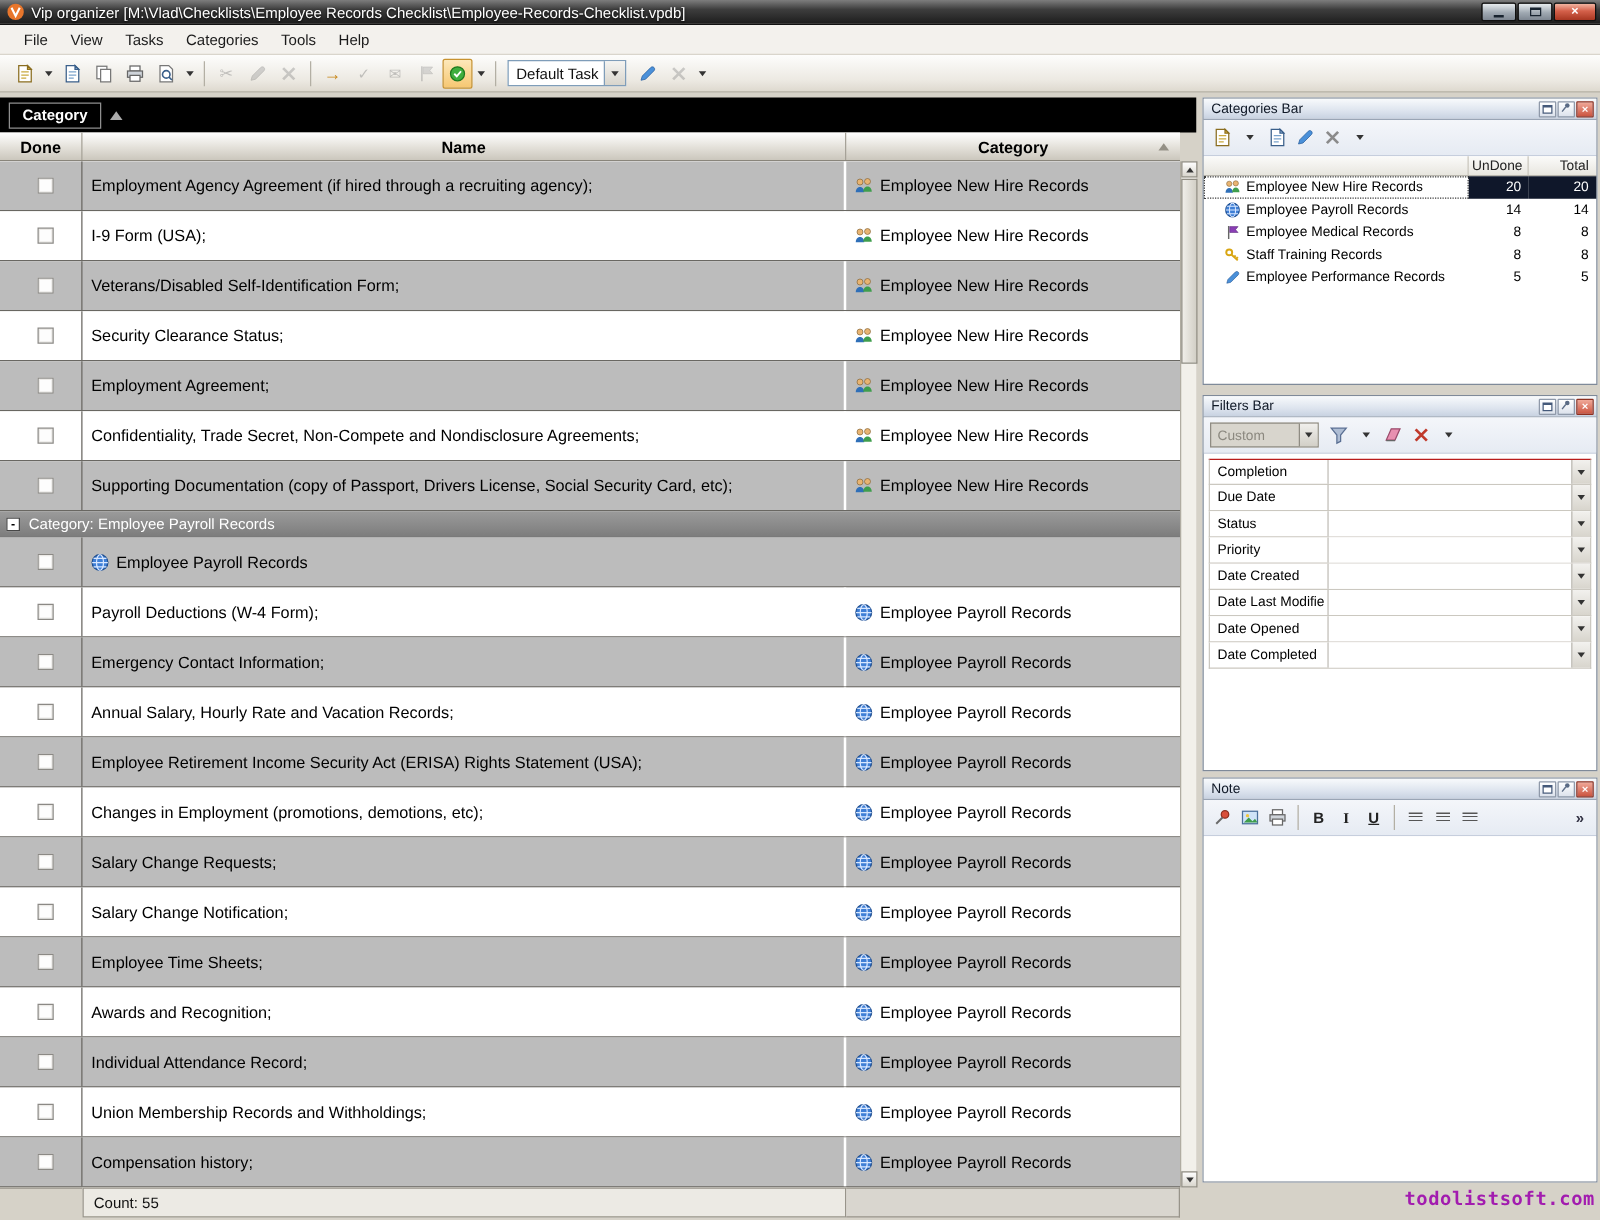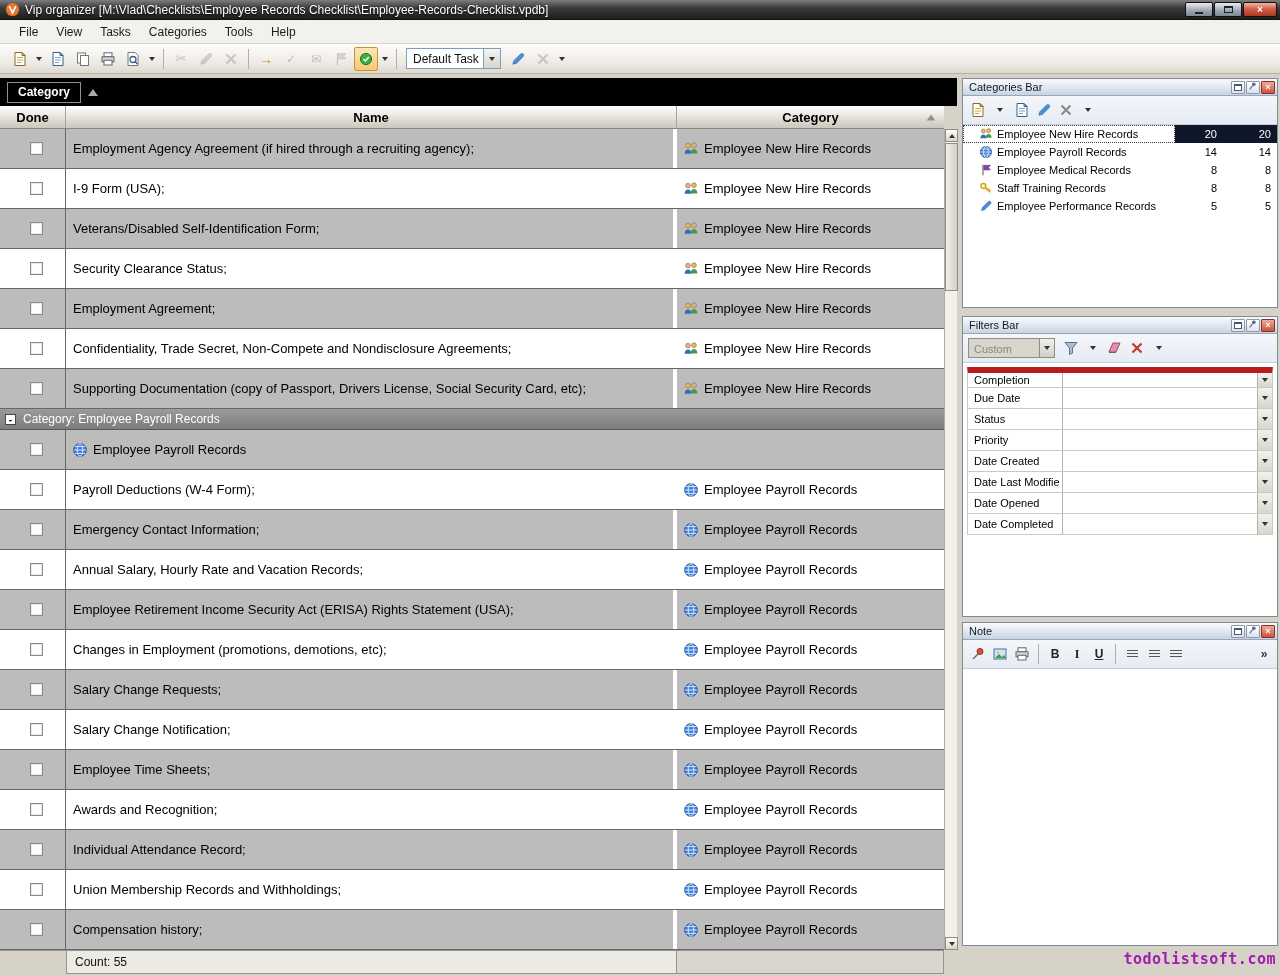--- a/index.html
+++ b/index.html
@@ -56,21 +56,21 @@
   .colh.done{width:66px}
   .colh.name{width:611px}
   .colh.cat{flex:1;border-right:none}
   .colh .tri-up{position:absolute;right:8px;border-bottom-color:#949085;transform:scale(.85)}
   .rows{position:absolute;left:0;top:51px;width:944px;height:821px;background:#fff;overflow:hidden}
   .trow{height:40px;display:flex;align-items:stretch;border-bottom:1px solid #696762}
   .trow.gray{background:#bcbcbc}
   .trow.white{background:#fff}
   .cell-done{width:66px;border-right:1px solid #696762;display:flex;align-items:center;padding-left:30px}
   .checkbox{width:13px;height:13px;border:1px solid #8b8985;background:#fdfdfd;box-shadow:inset 0 0 0 1px #eceae7}
-  .cell-name{width:611px;border-right:4px solid #ffffff;display:flex;align-items:center;padding-left:7px;font-size:13px;color:#000}
+  .cell-name{width:611px;border-right:2px solid #ffffff;display:flex;align-items:center;padding-left:7px;font-size:13px;color:#000}
   .cell-cat{flex:1;display:flex;align-items:center;gap:5px;padding-left:6px;font-size:13px;color:#000}
   .grow{height:21px;background:linear-gradient(#9b9b9b,#7d7d7d);display:flex;align-items:center;gap:7px;padding-left:5px;
     border-bottom:1px solid #595959;color:#fff;font-size:12px}
   .collapsebox{width:11px;height:11px;background:#fff;border:1px solid #474747;color:#000;font-size:10px;line-height:9px;text-align:center;font-weight:bold}
   .gridfoot{position:absolute;left:0;top:872px;width:944px;height:24px;display:flex}
   .footspacer{width:66px;background:#d6d2c8;border-top:1px solid #98948a}
   .footcell1{width:611px;background:#eceae4;border:1px solid #98948a;display:flex;align-items:center;padding-left:8px;font-size:12px;color:#111}
   .footcell2{flex:1;background:#d9d6cf;border:1px solid #98948a;border-left:none}
   .vscroll{position:absolute;left:944px;top:51px;width:13px;height:821px;background:#f2f0ea;border-left:1px solid #b0aca1}
   .varrow{position:absolute;left:0;width:13px;height:13px;background:linear-gradient(#fefefe,#d9d6cd);border:1px solid #8f8c82;
@@ -107,21 +107,21 @@
   .cr-num{width:48px;display:flex;align-items:center;justify-content:flex-end;padding-right:6px}
   .cr-num.total{width:54px}
   .catrow.sel .cr-num{background:#0f172a;color:#fff}
 
   
   .filtercombo{display:flex;height:20px;border:1px solid #8f8c83;background:#d8d5cd;align-items:stretch;margin-right:4px}
   .filtercombo .val{font-size:11px;color:#8b887f;padding:4px 4px 0 5px;width:70px;white-space:nowrap}
   .filtercombo .drop{width:15px;background:linear-gradient(#f0efec,#d2cfc7);border-left:1px solid #8f8c83;display:flex;align-items:center;justify-content:center}
   .ffields{position:absolute;left:4px;top:50px;right:4px}
   .frow{height:21px;display:flex;border:1px solid #cbc8c0;border-top:none;background:#fff}
-  .frow:first-child{border-top:6px solid #b91c1c}
+  .frow:first-child{border-top:1px solid #b91c1c}
   .flabel{width:95px;border-right:1px solid #b5b2aa;display:flex;align-items:center;padding-left:6px;font-size:11px;color:#000;
     white-space:nowrap;overflow:hidden}
   .fvalue{flex:1;background:#fff}
   .fdrop{width:15px;border-left:1px solid #b5b2aa;background:linear-gradient(#f2f1ee,#d8d5cd);display:flex;align-items:center;justify-content:center}
 
   
   .notecontent{position:absolute;top:46px;left:0;right:0;bottom:0;background:#fff}
   .pushright{margin-left:auto;margin-right:3px}
 
   
@@ -702,20 +702,25 @@
         <span class="icn">
           <svg viewBox="0 0 16 16">
             <path d="M3.5 3.5l9 9M12.5 3.5l-9 9" stroke="#8b8b8b" stroke-width="2.2"></path>
           </svg>
         </span>
       </div>
       <div class="ptbtn caretbtn">
         <span class="dar"></span>
       </div>
     </div>
+  <div class="cathead">
+    <div class="ch-name"></div>
+    <div class="ch-undone">UnDone</div>
+    <div class="ch-total">Total</div>
+  </div>
   <div id="catrows">
       <div class="catrow sel">
         <div class="cr-name">
           <span class="icn">
             <svg viewBox="0 0 16 16">
               <circle cx="5" cy="4.6" r="2.4" fill="#e9b471" stroke="#7a5b2f" stroke-width=".5"></circle>
               <path d="M1.6 12.8c0-2.9 1.8-4.3 3.4-4.3s3.4 1.4 3.4 4.3z" fill="#2f6fb8"></path>
               <circle cx="11" cy="4.2" r="2.4" fill="#e9b471" stroke="#7a5b2f" stroke-width=".5"></circle>
               <path d="M7.6 12.4c0-2.9 1.8-4.3 3.4-4.3s3.4 1.4 3.4 4.3z" fill="#3f9e4d"></path>
             </svg>

